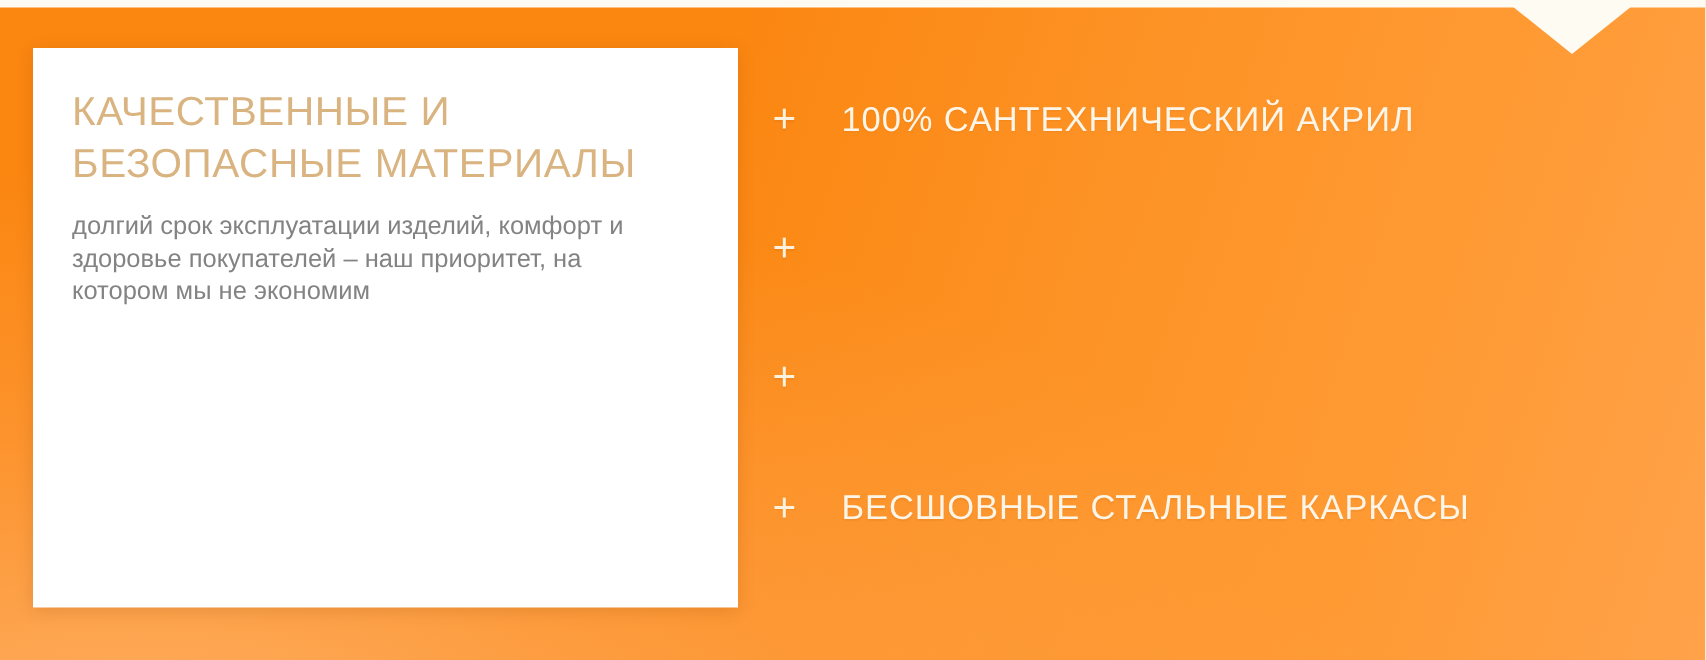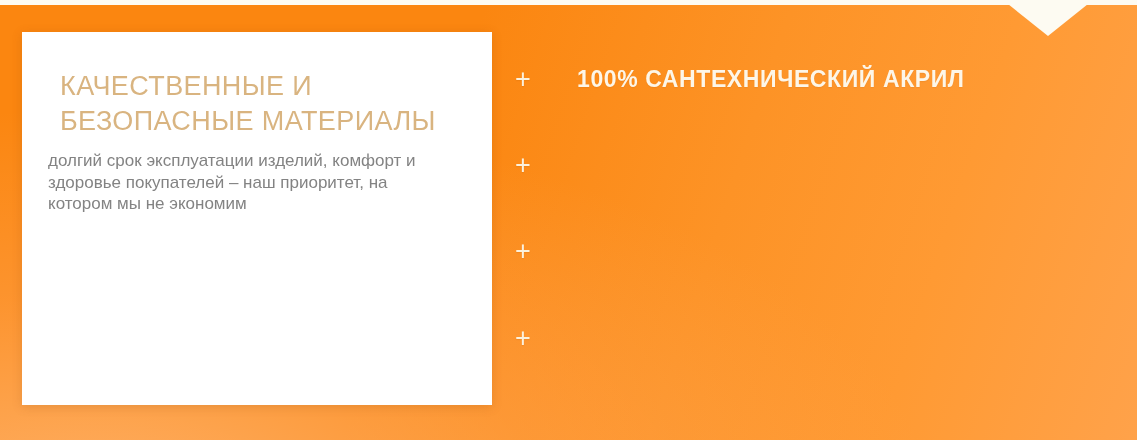--- a/index.html
+++ b/index.html
@@ -57,32 +57,32 @@
     width: 470px;
     height: 373px;
     background: #ffffff;
     box-shadow: 0 2px 10px rgba(120, 60, 0, 0.17);
     z-index: 5;
     box-sizing: border-box;
     padding: 25px 30px 0 26px;
   }
 
   .card-heading {
-    margin: 12px;
+    margin: 0;
     font-size: 27px;
     line-height: 1.28;
     font-weight: 400;
     letter-spacing: 0.4px;
     color: #d9b480;
     text-transform: uppercase;
     white-space: pre-line;
   }
 
   .card-body {
-    margin: 2px 0 0 0;
+    margin: 14px 0 0 0;
     font-size: 17px;
     line-height: 1.26;
     font-weight: 400;
     color: #838383;
     white-space: pre-line;
     max-width: 400px;
   }
 
   
   .features {
@@ -116,26 +116,26 @@
     line-height: 1;
     font-weight: 400;
     color: #fbf1dd;
     text-align: left;
     text-shadow: 0 1px 1px rgba(150,70,0,0.12);
   }
 
   .feature-label {
     font-size: 23px;
     line-height: 1;
-    font-weight: 700;
+    font-weight: 400;
     letter-spacing: 0.6px;
     color: #fdf6e8;
     text-transform: uppercase;
     white-space: nowrap;
-    margin-left: 36px;
+    margin-left: 20px;
     text-shadow: 0 1px 1px rgba(150,70,0,0.10);
   }
 </style>
 </head>
 <body>
 
 <div class="banner">
 
   <div class="top-strip"></div>
 
@@ -156,16 +156,17 @@
       <span class="feature-label">100% САНТЕХНИЧЕСКИЙ АКРИЛ</span>
     </li>
     <li class="feature-item i1">
       <span class="plus-icon">+</span>
     </li>
     <li class="feature-item i2">
       <span class="plus-icon">+</span>
     </li>
     <li class="feature-item i3">
       <span class="plus-icon">+</span>
+      <span class="feature-label">БЕСШОВНЫЕ СТАЛЬНЫЕ КАРКАСЫ</span>
     </li>
   </ul>
 
 </div>
 
 </body></html>

